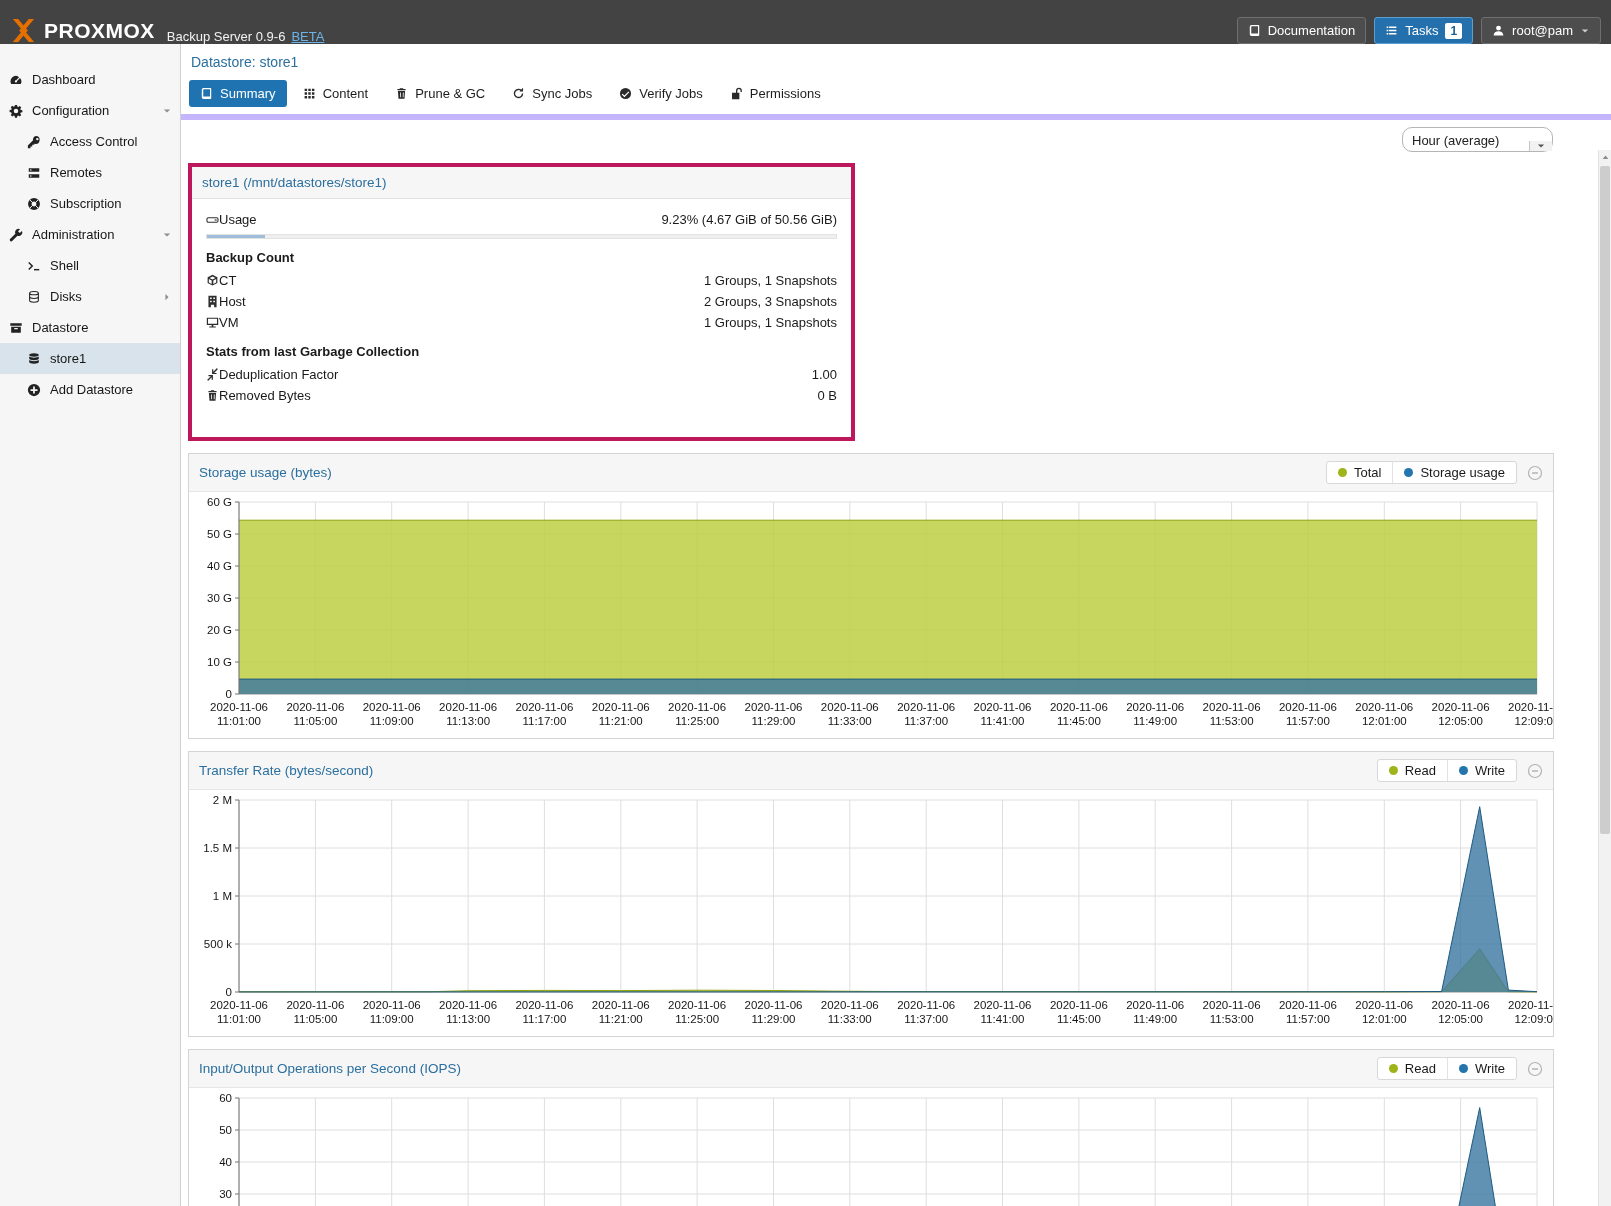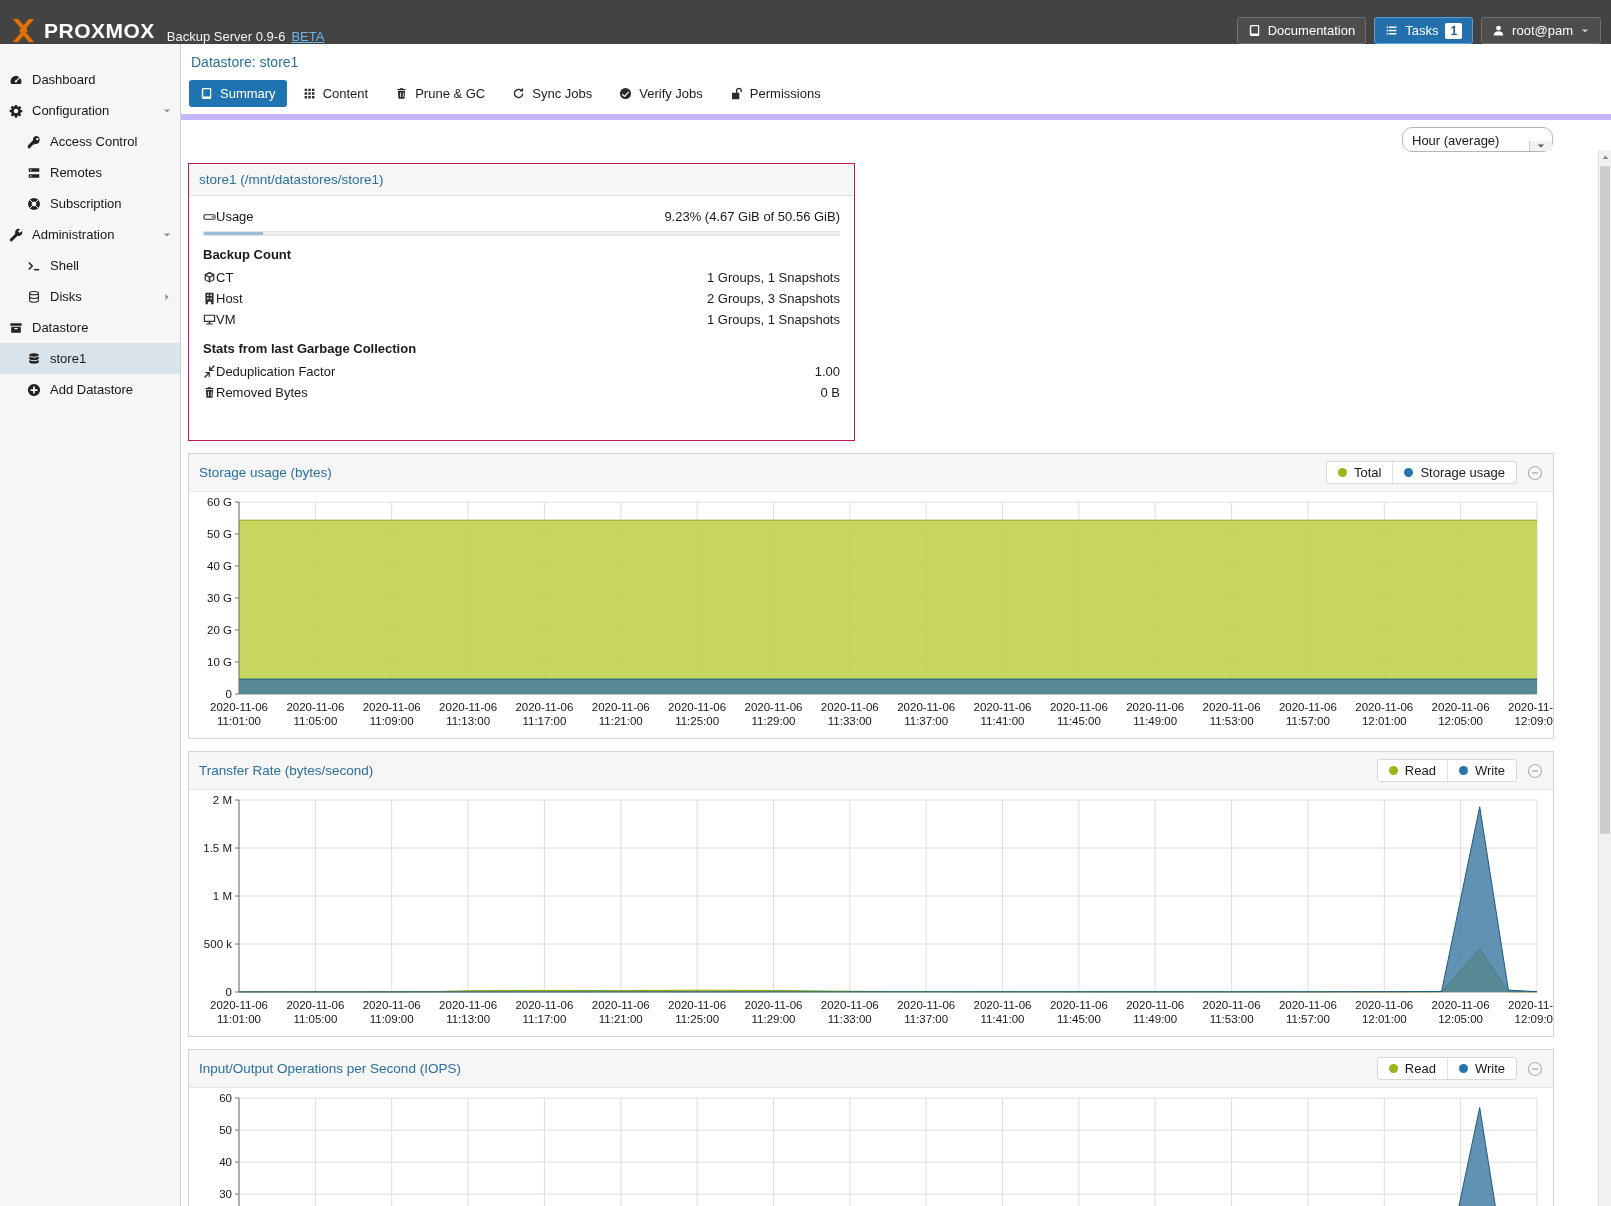--- a/index.html
+++ b/index.html
@@ -39,21 +39,21 @@
   .tab.active{background:#1f73b1;color:#fff}
   .tab.active .ic{color:#fff}
   .toolbar{display:flex;justify-content:flex-end;padding:7px 58px 7px 10px}
   .combo{display:flex;align-items:flex-end;border:1px solid #b5b5b5;height:25px;background:#fff;border-radius:10px;cursor:pointer}
   .combo .val{padding:3px 9px;min-width:126px;color:#202020}
   .combo .trig{width:23px;border-left:1px solid #c6c6c6;background:#f2f2f2;display:flex;align-items:center;justify-content:center;color:#555}
   .combo .trig .ic{width:10px;height:10px}
 
   .content{padding:4px 57px 0 7px}
   .row{display:flex;gap:10px;margin-bottom:12px}
-  .panel{border:1px solid #be185d;background:#fff}
+  .panel{border:4px solid #be185d;background:#fff}
   .panel-hd{display:flex;align-items:center;padding:8px 10px;background:#f6f6f6;border-bottom:1px solid #e2e2e2}
   .panel-hd .t{color:#2b6f9e;font-size:13.5px}
   .spacer{flex:1}
   .summary-panel{width:667px;height:278px}
   .comment-panel{flex:1;height:278px}
   .panel-bd{padding:10px 14px}
   .kv{display:flex;justify-content:space-between;align-items:center;padding:3px 0}
   .kv .l{display:flex;align-items:center;gap:0}
   .kv .ic{width:13px;height:13px;color:#2e2e2e}
   .sect{font-weight:bold;margin:11px 0 5px}

